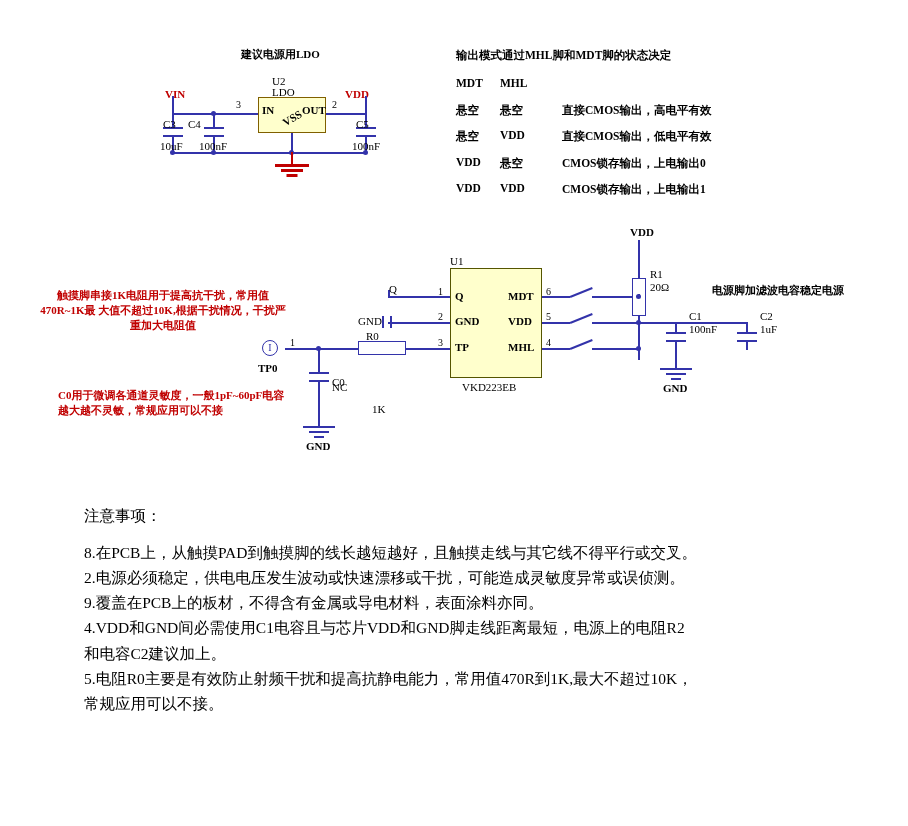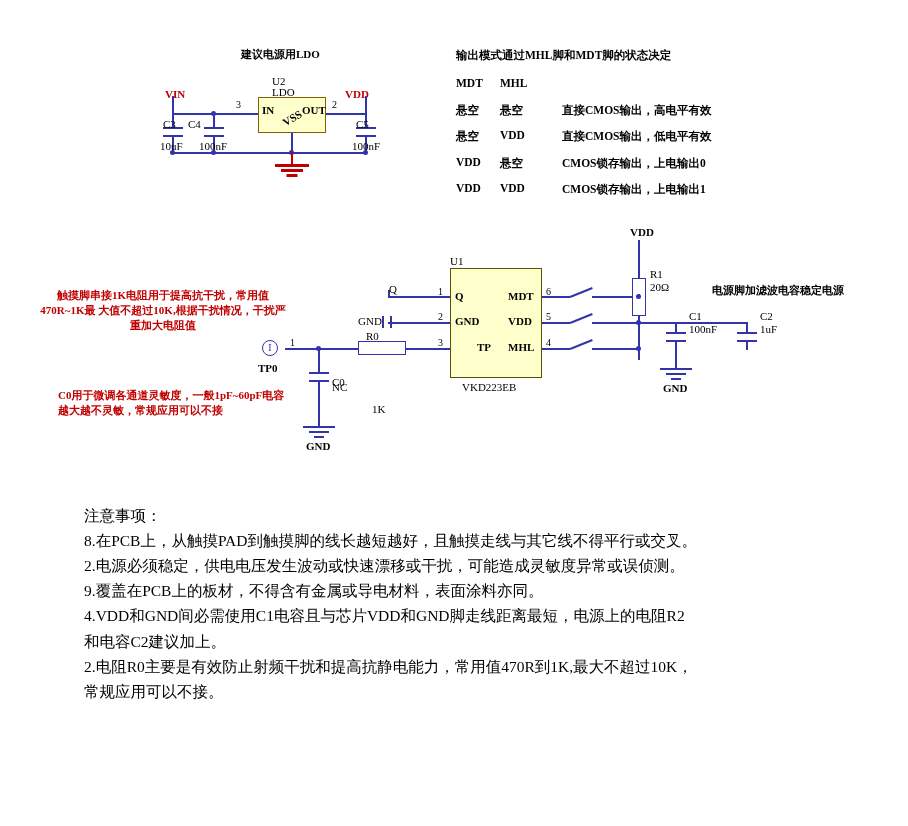--- a/index.html
+++ b/index.html
@@ -107,21 +107,21 @@
 
   .notes {
     position: absolute;
     left: 84px;
     top: 503px;
     width: 800px;
     font-size: 15.5px;
     line-height: 1.62;
     font-family: "Liberation Serif", serif;
   }
-  .notes .n-title { margin-bottom: 0; }
+  .notes .n-title { margin-bottom: 12px; }
   .notes .n-line { white-space: pre-wrap; }
 
   .switch-line { position: absolute; background: #3333aa; height: 1.5px; transform-origin: left center; }
 </style>
 </head>
 <body>
 
 <div class="abs lbl lbl-b" style="left:241px; top:48px;">建议电源用LDO</div>
 
 <div class="abs lbl" style="left:272px; top:75px;">U2</div>
@@ -203,21 +203,21 @@
 <div class="abs table-txt" style="left:456px; top:182px;">VDD</div>
 <div class="abs table-txt" style="left:500px; top:182px;">VDD</div>
 <div class="abs table-txt" style="left:562px; top:182px;">CMOS锁存输出，上电输出1</div>
 
 <div class="ic" style="left:450px; top:268px; width:92px; height:110px;"></div>
 <div class="abs lbl" style="left:450px; top:255px;">U1</div>
 <div class="abs lbl" style="left:450px; top:381px;margin-left:12px;">VKD223EB</div>
 
 <div class="abs pin-name" style="left:455px; top:290px;">Q</div>
 <div class="abs pin-name" style="left:455px; top:315px;">GND</div>
-<div class="abs pin-name" style="left:455px; top:341px;margin-left:22px;">TP</div>
+<div class="abs pin-name" style="left:455px; top:341px;">TP</div>
 
 <div class="abs pin-name" style="left:508px; top:290px;">MDT</div>
 <div class="abs pin-name" style="left:508px; top:315px;">VDD</div>
 <div class="abs pin-name" style="left:508px; top:341px;">MHL</div>
 
 <div class="abs pin-num" style="left:438px; top:286px;">1</div>
 <div class="abs pin-num" style="left:438px; top:311px;">2</div>
 <div class="abs pin-num" style="left:438px; top:337px;">3</div>
 <div class="abs pin-num" style="left:546px; top:286px;">6</div>
 <div class="abs pin-num" style="left:546px; top:311px;">5</div>
@@ -316,15 +316,15 @@
 <div class="note-red" style="left:58px; top:388px; width:230px;">C0用于微调各通道灵敏度，一般1pF~60pF电容
 越大越不灵敏，常规应用可以不接</div>
 
 <div class="notes">
   <div class="n-title">注意事项：</div>
   <div class="n-line">8.在PCB上，从触摸PAD到触摸脚的线长越短越好，且触摸走线与其它线不得平行或交叉。</div>
   <div class="n-line">2.电源必须稳定，供电电压发生波动或快速漂移或干扰，可能造成灵敏度异常或误侦测。</div>
   <div class="n-line">9.覆盖在PCB上的板材，不得含有金属或导电材料，表面涂料亦同。</div>
   <div class="n-line">4.VDD和GND间必需使用C1电容且与芯片VDD和GND脚走线距离最短，电源上的电阻R2
 和电容C2建议加上。</div>
-  <div class="n-line">2.电阻R0主要是有效防止射频干扰和提高抗静电能力，常用值470R到1K,最大不超过10K，
+  <div class="n-line">5.电阻R0主要是有效防止射频干扰和提高抗静电能力，常用值470R到1K,最大不超过10K，
 常规应用可以不接。</div>
 </div>
 
 </body></html>

